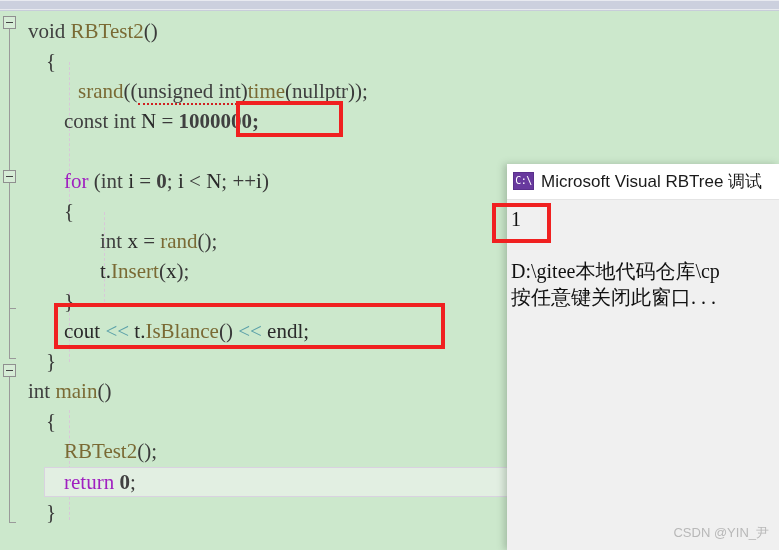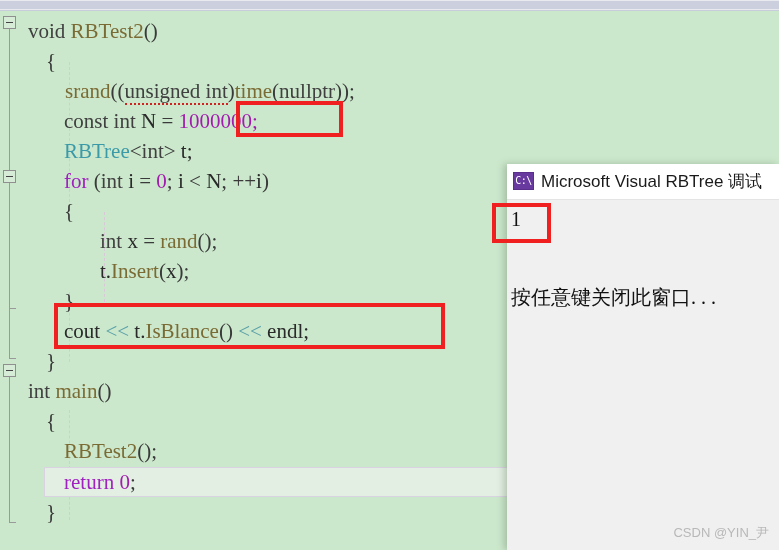--- a/index.html
+++ b/index.html
@@ -94,21 +94,21 @@
     color: #6b5b2a;
   }
   
   .kw      { color: #404040; }          
   .kwflow  { color: #a020c0; }          
   .typ     { color: #3a9aa8; }          
   .fn      { color: #7a6a34; }          
   .pun     { color: #3a3a3a; }          
   .op      { color: #5aa0a8; }          
   .var     { color: #2a2a2a; }
-  .num     { color: #a21caf; }
+  .num     { color: #404040; font-weight: bold; }
   .squig {
     border-bottom: 2px dotted #d02020;
   }
 
   
   #current-line-hl {
     position: absolute;
     left: 44px;
     width: 466px;
     height: 30px;
@@ -220,25 +220,24 @@
   <div class="indent-guide" style="left:69px; top:280px; height:70px;"></div>
   <div class="indent-guide" style="left:69px; top:398px; height:110px;"></div>
   <div class="indent-guide" style="left:104px; top:200px; height:90px;"></div>
 
   <div id="current-line-hl" style="top:455px;"></div>
 
   <div class="code-line" style="left:28px; top:4px;"><span class="kw">void</span> <span class="fn">RBTest2</span><span class="pun">()</span></div>
 
   <div class="code-line" style="left:46px; top:34px;"><span class="pun">{</span></div>
 
-  <div class="code-line" style="left:65px; top:64px;"><span class="fn">srand</span><span class="pun">((</span><span class="kw squig">unsigned int</span><span class="pun">)</span><span class="fn">time</span><span class="pun">(</span><span class="kw">nullptr</span><span class="pun">));</span></div>
+  <div class="code-line" style="left:78px; top:64px;"><span class="fn">srand</span><span class="pun">((</span><span class="kw squig">unsigned int</span><span class="pun">)</span><span class="fn">time</span><span class="pun">(</span><span class="kw">nullptr</span><span class="pun">));</span></div>
 
   <div class="code-line" style="left:64px; top:94px;"><span class="kw">const</span> <span class="kw">int</span> <span class="var">N</span> <span class="pun">=</span> <span class="num">1000000;</span></div>
 
-  <div class="code-line" style="left:64px; top:124px;"><span class="typ">RBTree</span><span class="pun">&lt;</span><span class="kw">int</span><span class="pun">&gt;</span> <span class="var">t;</span></div>
 
   <div class="code-line" style="left:64px; top:154px;"><span class="kwflow">for</span> <span class="pun">(</span><span class="kw">int</span> <span class="var">i</span> <span class="pun">=</span> <span class="num">0</span><span class="pun">;</span> <span class="var">i</span> <span class="pun">&lt;</span> <span class="var">N</span><span class="pun">;</span> <span class="pun">++</span><span class="var">i</span><span class="pun">)</span></div>
 
   <div class="code-line" style="left:64px; top:184px;"><span class="pun">{</span></div>
 
   <div class="code-line" style="left:100px; top:214px;"><span class="kw">int</span> <span class="var">x</span> <span class="pun">=</span> <span class="fn">rand</span><span class="pun">();</span></div>
 
   <div class="code-line" style="left:100px; top:244px;"><span class="var">t.</span><span class="fn">Insert</span><span class="pun">(</span><span class="var">x</span><span class="pun">);</span></div>
 
   <div class="code-line" style="left:64px; top:274px;"><span class="pun">}</span></div>
@@ -259,20 +258,21 @@
 
 </div>
 
 <div id="console-window">
   <div id="console-titlebar">
     <div id="console-icon">C:\</div>
     <div id="console-title">Microsoft Visual RBTree 调试</div>
   </div>
   <div id="console-body">
     <div class="console-line" style="top:6px;">1</div>
+    <div class="console-line" style="top:58px;">D:\gitee本地代码仓库\cp</div>
     <div class="console-line" style="top:84px;">按任意键关闭此窗口. . .</div>
   </div>
 </div>
 
 <div class="red-box" style="left:236px; top:101px; width:107px; height:36px;"></div>
 <div class="red-box" style="left:54px;  top:303px; width:391px; height:46px;"></div>
 <div class="red-box" style="left:492px; top:203px; width:59px;  height:40px;"></div>
 
 <div id="watermark">CSDN @YIN_尹</div>
 

